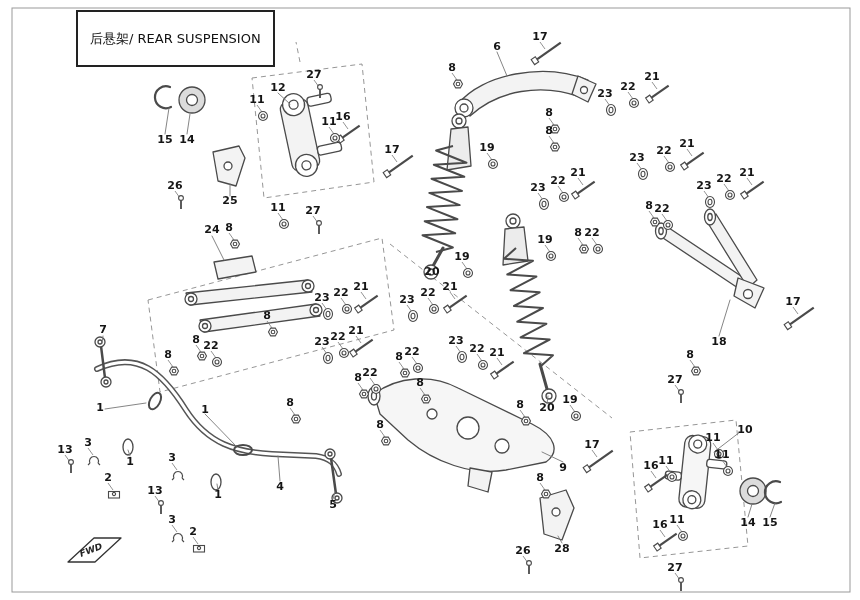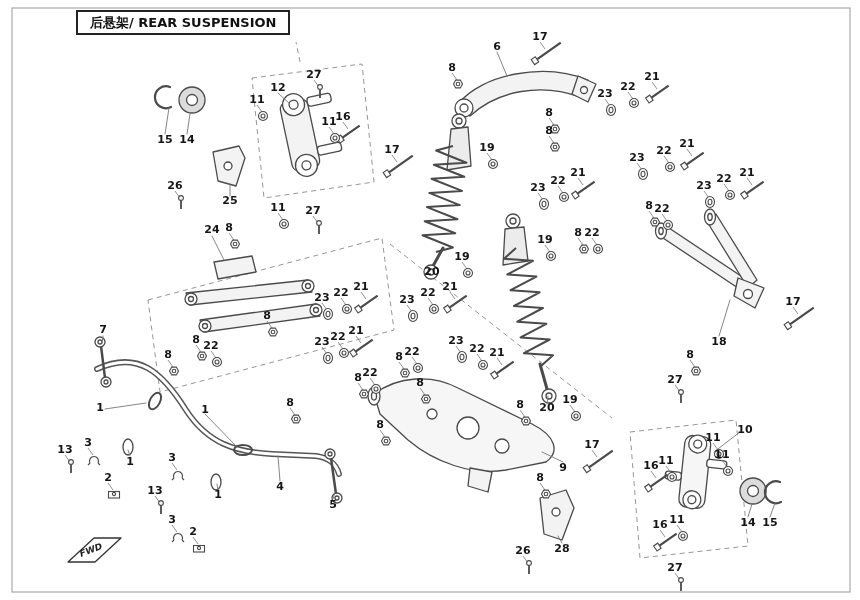--- a/index.html
+++ b/index.html
@@ -4,21 +4,21 @@
 <style>
   html,body{margin:0;padding:0;background:#ffffff;}
   .page{
     position:relative;width:860px;height:600px;overflow:hidden;background:#ffffff;
     font-family:"DejaVu Sans","Liberation Sans",sans-serif;
   }
   .page svg{position:absolute;left:0;top:0;}
   .title-box{
     position:absolute;left:76px;top:10px;z-index:5;
     border:2px solid #222;background:#ffffff;color:#111;
-    padding:1px 12px;font-size:13px;font-weight:bold;line-height:19px;white-space:nowrap;
+    padding:17px 12px;font-size:13px;font-weight:normal;line-height:19px;white-space:nowrap;
   }
   .co{font:600 11px "DejaVu Sans","Liberation Sans",sans-serif;fill:#151515;stroke:none;}
   .fwd{font:italic bold 9px "DejaVu Sans","Liberation Sans",sans-serif;fill:#222;stroke:none;}
 </style>
 </head>
 <body>
 
 <div class="page">
 
   <div class="title-box">后悬架/ REAR SUSPENSION</div>

